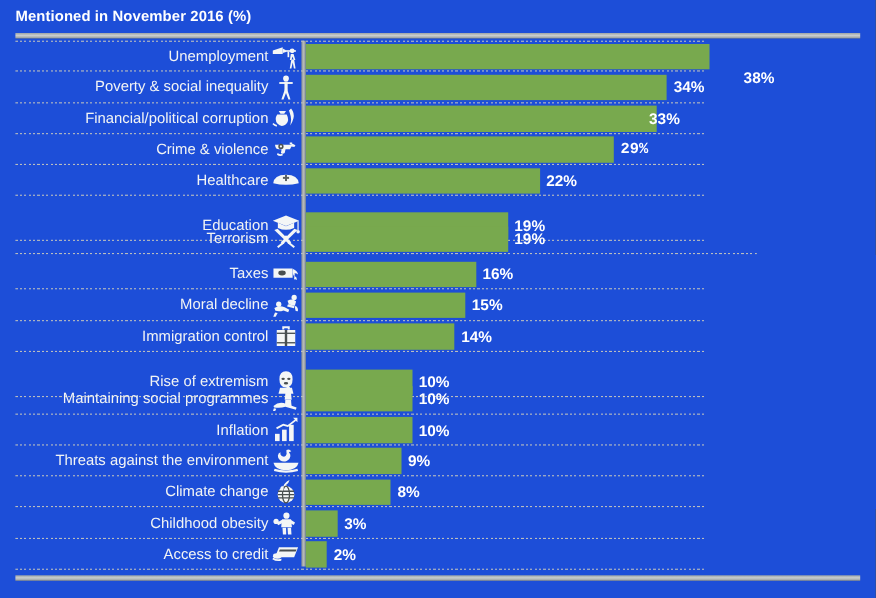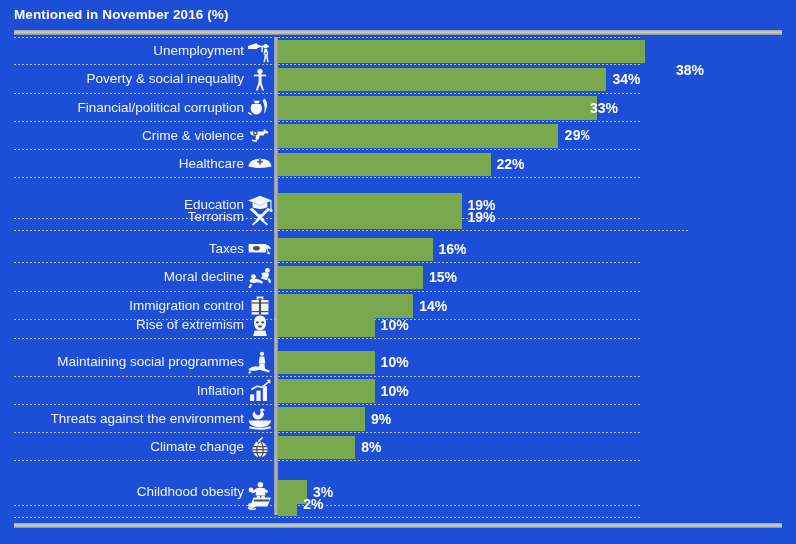--- a/index.html
+++ b/index.html
@@ -291,21 +291,21 @@
             <path d="M9.6 3.6 h6.8 v3 h-1.8 v-1.3 h-3.2 v1.3 h-1.8 Z"></path>
             <path d="M4.6 7 h16.8 v14.6 h-16.8 Z"></path>
             <rect x="11.9" y="7" width="2.2" height="14.6" fill="#494f50"></rect>
             <rect x="4.6" y="9.4" width="16.8" height="1.2" fill="#494f50"></rect>
             <rect x="4.6" y="18" width="16.8" height="1.2" fill="#494f50"></rect>
           </svg>
         </div>
         <div class="bar" style="width: 135.24px; background: rgb(120, 169, 78);"></div>
         <div class="bar-value" style="left: 419.24px;">14%</div>
       </div>
-      <div class="row" style="top: 274px;">
+      <div class="row" style="top: 296px;">
         <div class="row-sep"></div>
         <div class="row-label">Rise of extremism</div>
         <div class="row-icon">
           <svg width="26" height="25" viewBox="0 0 26 25" fill="#f4f6f6">
             <path d="M13 2.6 q6 0 6 7.2 q0 7.4 -6 7.4 q-6 0 -6 -7.4 q0 -7.2 6 -7.2 Z"></path>
             <ellipse cx="10.4" cy="9.4" rx="1.5" ry="1.1" fill="#494f50"></ellipse>
             <ellipse cx="15.6" cy="9.4" rx="1.5" ry="1.1" fill="#494f50"></ellipse>
             <ellipse cx="13" cy="13.4" rx="2" ry="1.2" fill="#494f50"></ellipse>
             <path d="M7.6 17.4 h10.8 l1.4 5.6 h-13.6 Z"></path>
           </svg>
@@ -364,39 +364,40 @@
             <path d="M16.2 1.4 q-0.6 3 -3.2 4.4 q2.2 1.6 2.4 4 l-4.4 1 q-1.4 -3.6 1.2 -6.4 q1.8 -2 4 -3 Z"></path>
             <circle cx="13" cy="14.6" r="7.6"></circle>
             <ellipse cx="13" cy="14.6" rx="3.2" ry="7.6" fill="none" stroke="#494f50" stroke-width="1.2"></ellipse>
             <path d="M5.6 11.6 h14.8 M5.6 17.6 h14.8 M5.4 14.6 h15.2" stroke="#494f50" stroke-width="1.2" fill="none"></path>
             <path d="M9.6 6.6 q2.2 2.4 0.6 4.6 q-2.6 -1 -2.2 -3 Z"></path>
           </svg>
         </div>
         <div class="bar" style="width: 77.28px; background: rgb(120, 169, 78);"></div>
         <div class="bar-value" style="left: 361.28px;">8%</div>
       </div>
-      <div class="row" style="top: 424.5px; margin-top: 16px;">
+      <div class="row" style="top: 424.5px;">
         <div class="row-sep"></div>
         <div class="row-label">Childhood obesity</div>
         <div class="row-icon">
           <svg width="26" height="25" viewBox="0 0 26 25" fill="#f4f6f6">
             <circle cx="13.4" cy="5.8" r="2.8"></circle>
             <path d="M9.4 9 h8.2 l0.8 7.4 h-9.8 Z"></path>
             <path d="M9.8 16.8 h3.2 l0.2 6.2 h-3 Z"></path>
             <path d="M14.4 16.8 h3.2 l0.4 6.2 h-3.2 Z"></path>
             <path d="M9.4 9.6 l-4.8 2.6 l1.2 2.2 l4.2 -2 Z"></path>
             <circle cx="4" cy="11" r="2.4"></circle>
             <path d="M17.6 9.8 l3.6 2.2 l-1.2 2.2 l-3.4 -1.8 Z"></path>
           </svg>
         </div>
         <div class="bar" style="width: 28.98px; background: rgb(120, 169, 78);"></div>
         <div class="bar-value" style="left: 312.98px;">3%</div>
       </div>
       <div class="row" style="top: 452.8px;">
         <div class="row-sep"></div>
+        <div class="row-label">Access to credit</div>
         <div class="row-icon">
           <svg width="26" height="25" viewBox="0 0 26 25" fill="#f4f6f6">
             <path d="M6.6 6.6 L24 6.6 L20.4 15.6 L3 15.6 Z"></path>
             <path d="M7.4 8.6 L22.6 8.6 L21.8 10.4 L6.6 10.4 Z" fill="#494f50"></path>
             <path d="M1.6 12.6 q3.6 -1.6 6.6 0.4 q1.6 1.2 0.6 2.6 q-1.4 1.6 -4.2 1.4 q-3 -0.2 -3.6 -2.2 Z"></path>
             <path d="M1.4 16 q3.4 2.2 7.6 1 l-0.4 1.8 q-4.6 1 -8 -1.4 Z"></path>
           </svg>
         </div>
         <div class="bar" style="width: 19.32px; background: rgb(120, 169, 78);"></div>
         <div class="bar-value" style="left: 303.32px;">2%</div>

